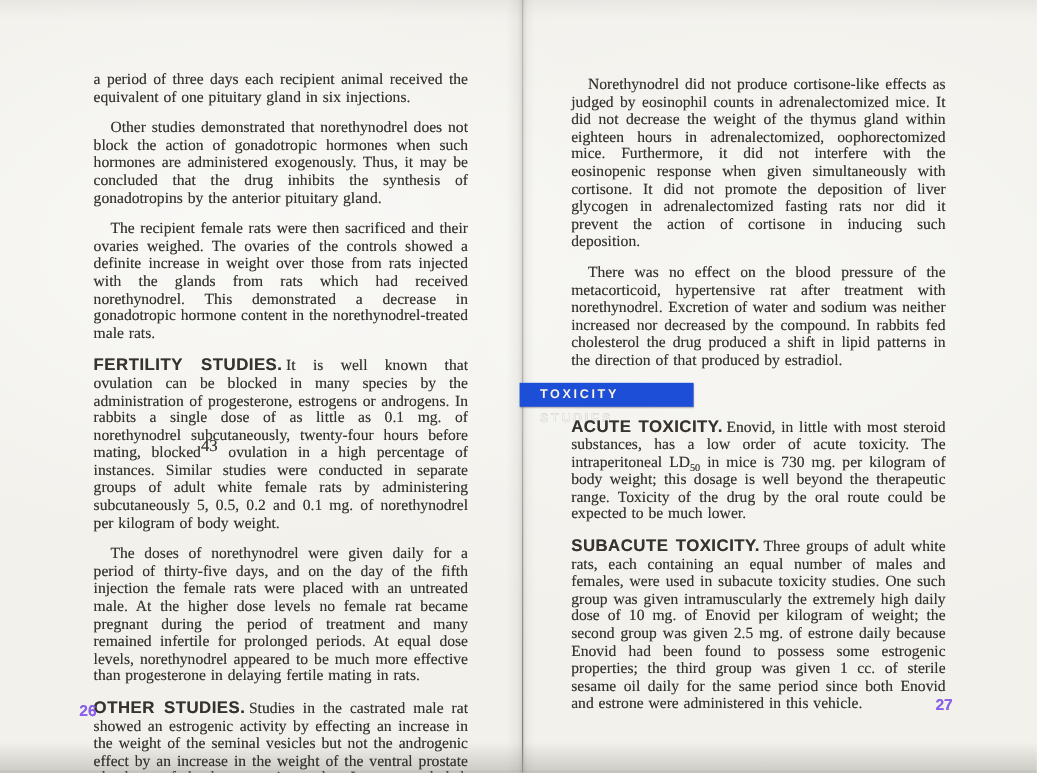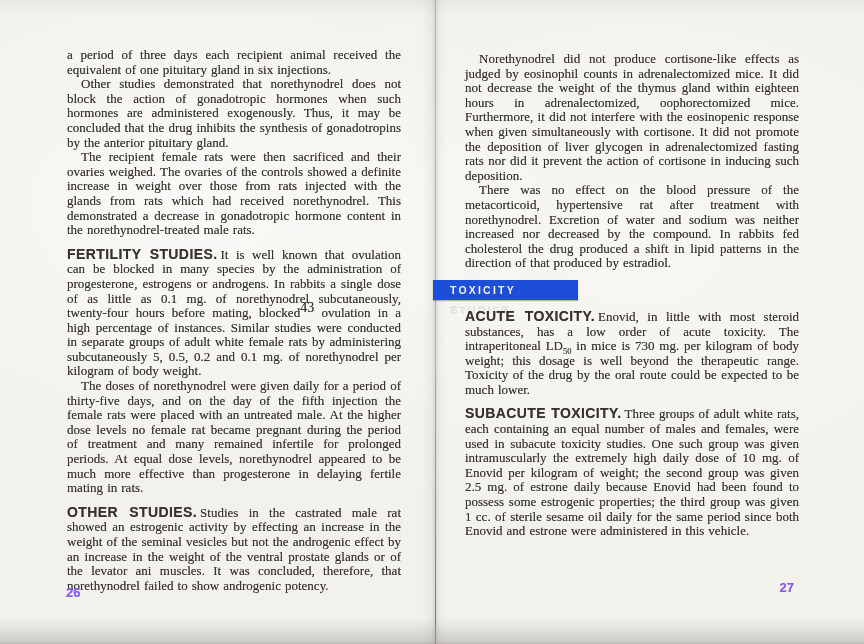--- a/index.html
+++ b/index.html
@@ -29,21 +29,21 @@
     position: absolute; width: 334px;
     color: #37332d;
     font-size: 13px; line-height: 14.6px;
     text-align: justify;
     word-spacing: 0.06em;
     text-shadow: 0 0 0.5px rgba(55,50,45,0.55);
   }
   .page-left  { left: 67px;  top: 48px; }
   .page-right { left: 465px; top: 52px; }
 
-  .page p { margin: 0; text-indent: 14px; }
+  .page p { margin: 11px; text-indent: 14px; }
   .page p.flush { text-indent: 0; }
   .page p.lead-par { text-indent: 0; margin-top: 9px; }
 
   .runin {
     font-family: "Liberation Sans", sans-serif;
     font-weight: 700; font-size: 14px; letter-spacing: 0.4px;
     margin-right: 3px;
   }
   sup.fn  { font-size: 14px; line-height: 0; vertical-align: super; }
   sub.ldx { font-size: 8.5px; line-height: 0; vertical-align: sub; }

